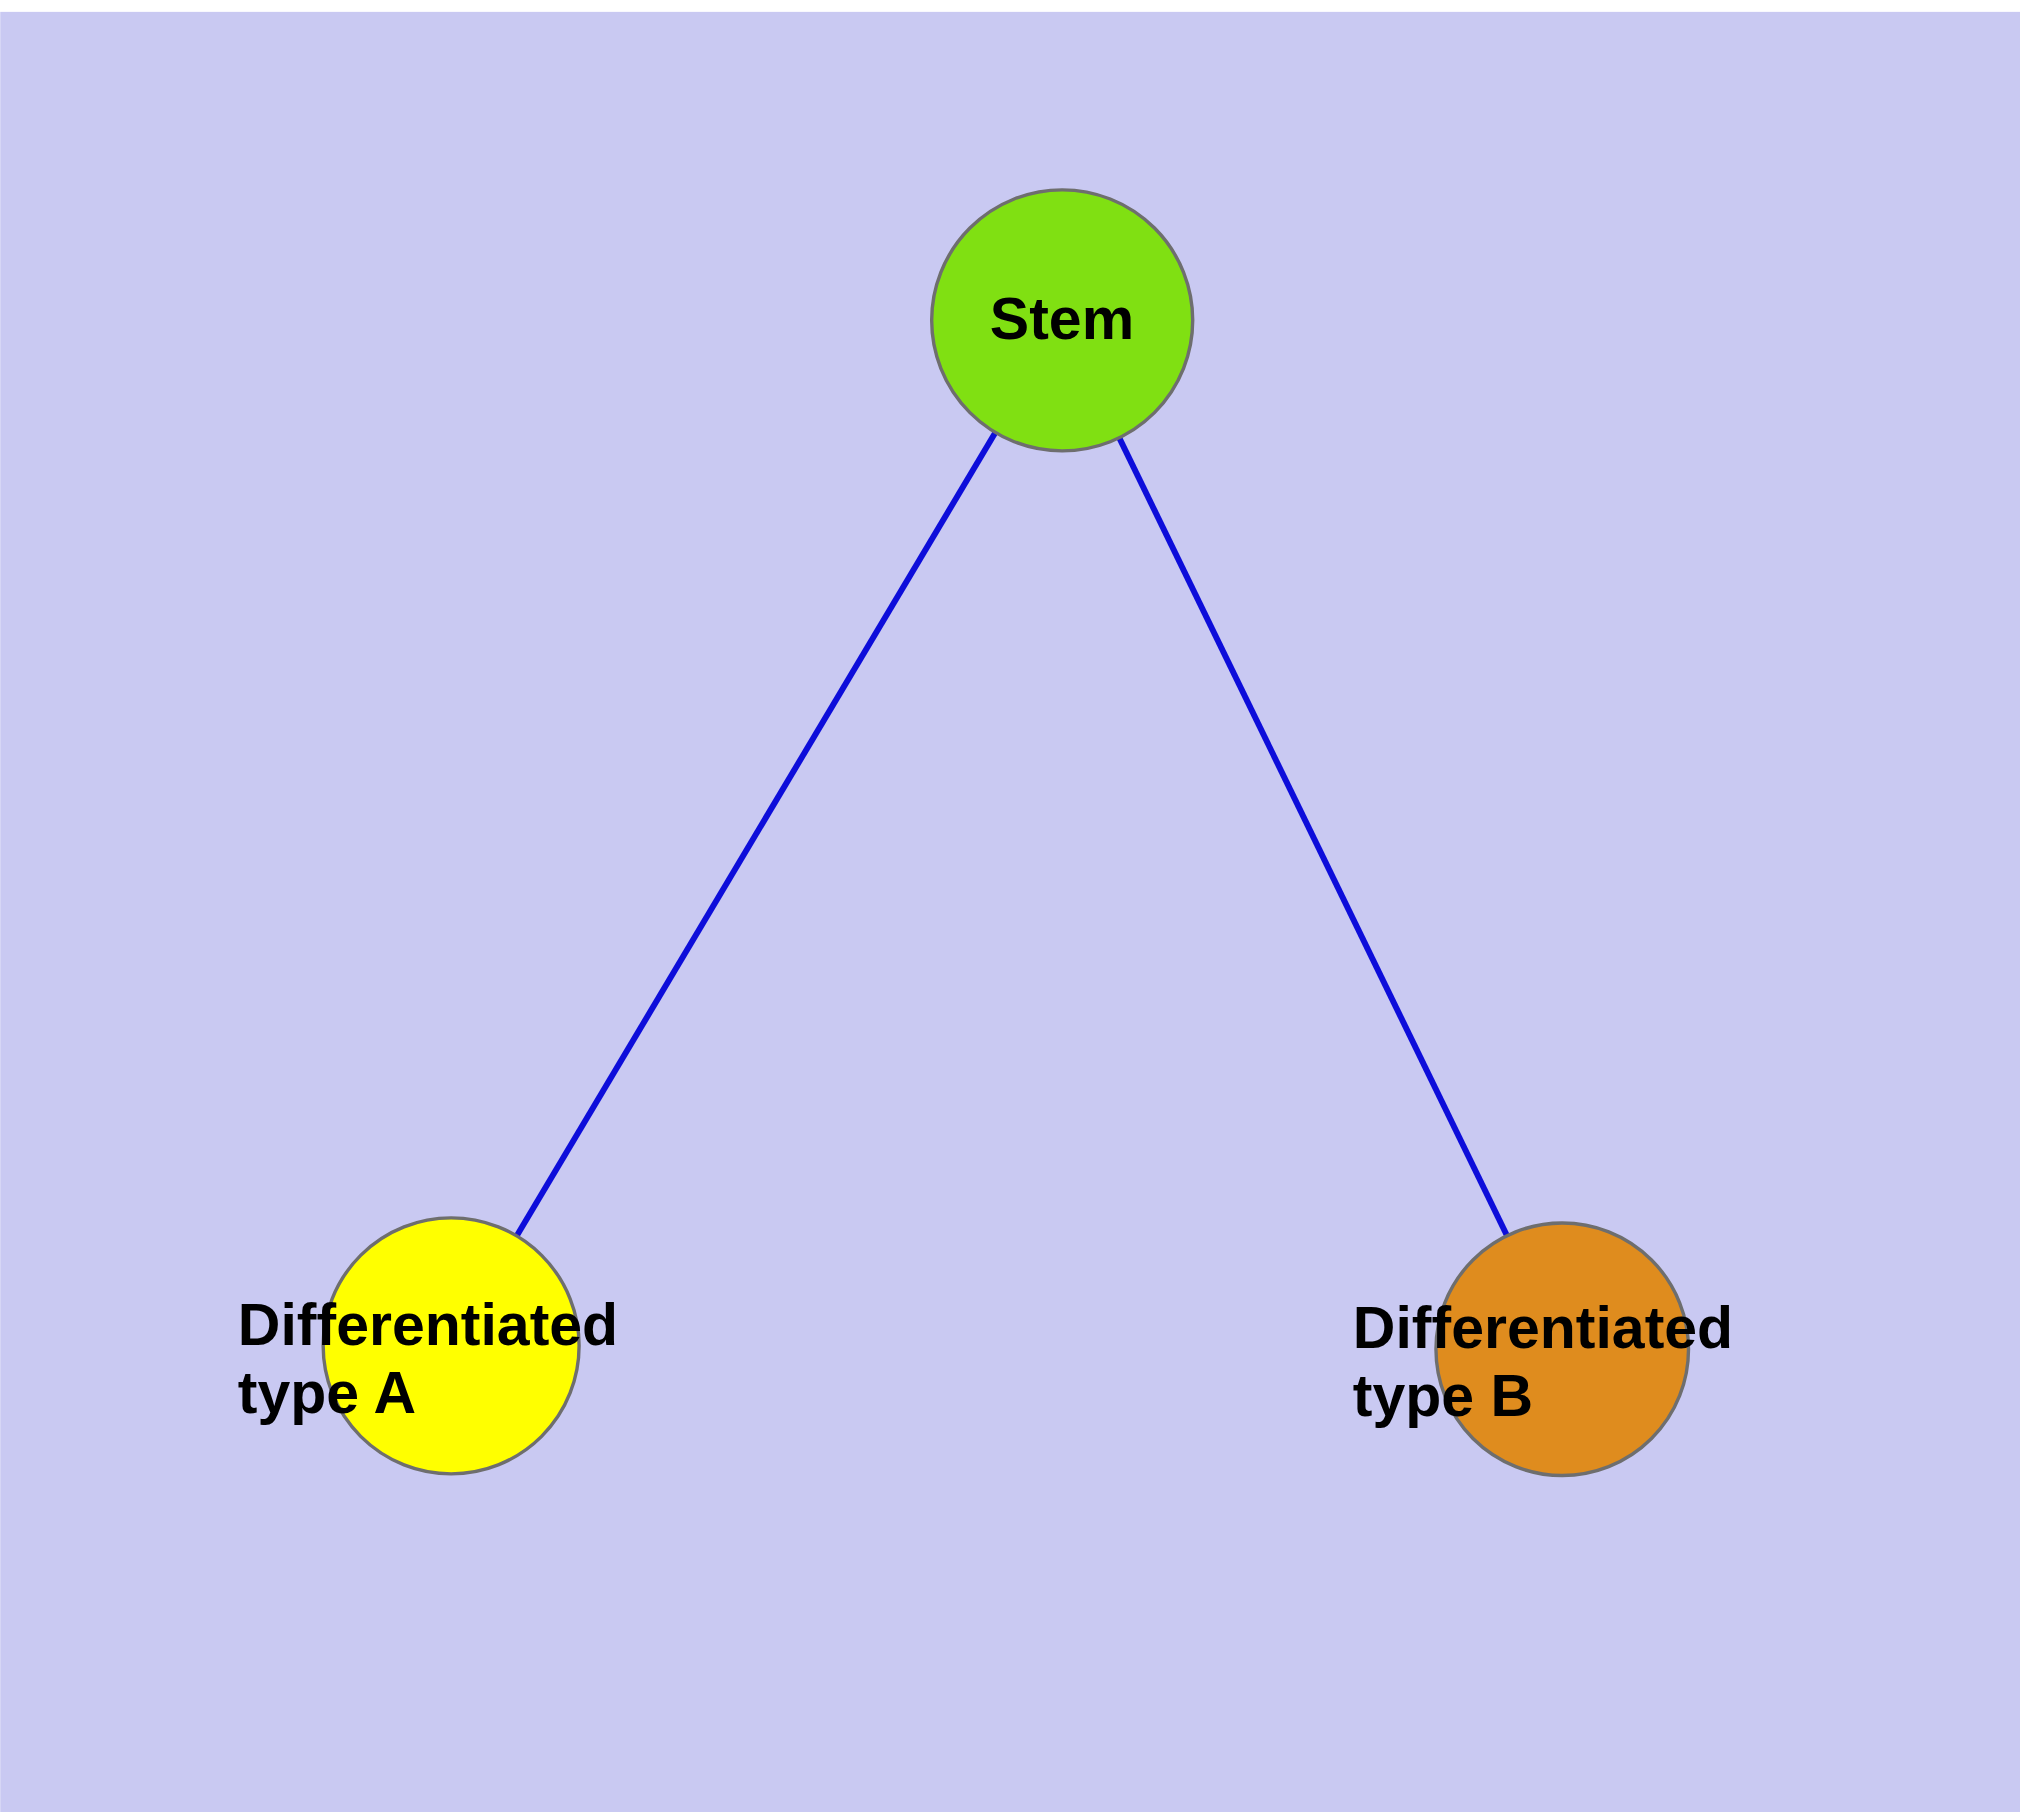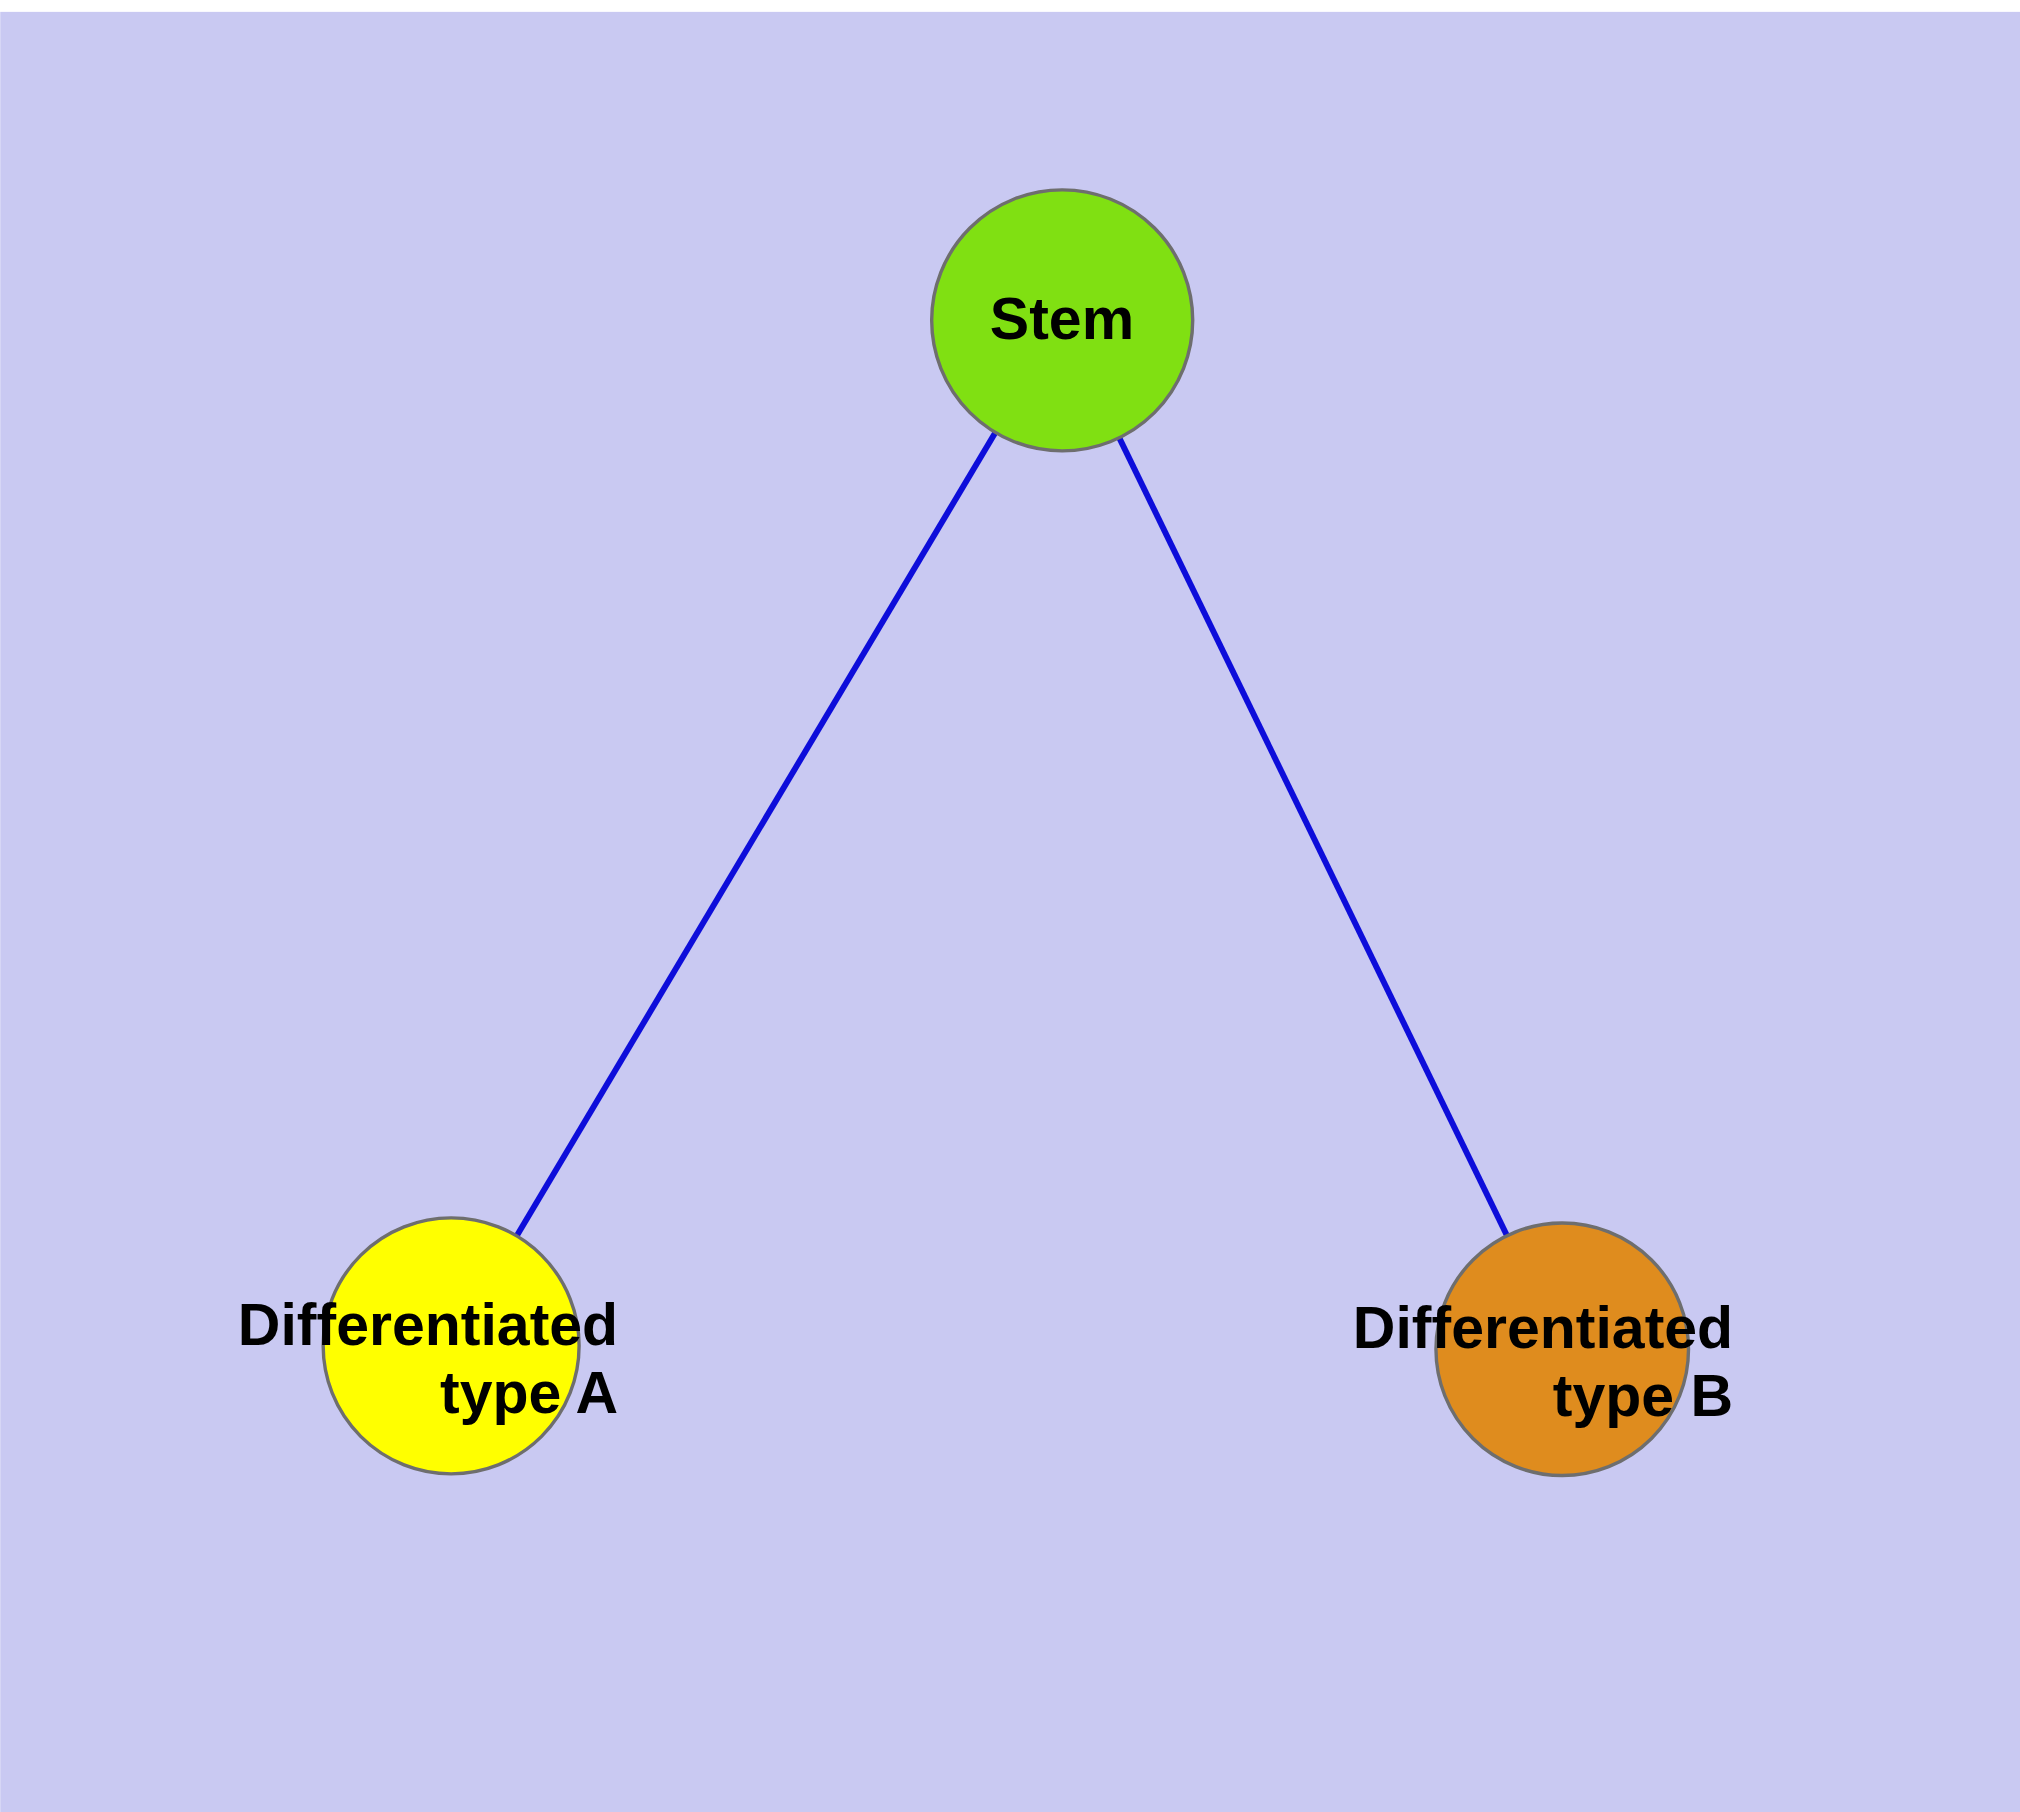--- a/index.html
+++ b/index.html
@@ -20,21 +20,21 @@
     top: 0;
     left: 0;
   }
   .node-label {
     position: absolute;
     transform: translate(-50%, -50%);
     font-weight: bold;
     font-size: 59px;
     line-height: 1.15;
     color: #000000;
-    text-align: right;
+    text-align: left;
     white-space: pre-line;
     letter-spacing: 0px;
   }
 </style>
 </head>
 <body>
 
 <div class="stage">
 
   <svg width="2021" height="1812" viewBox="0 0 2384 2138">

